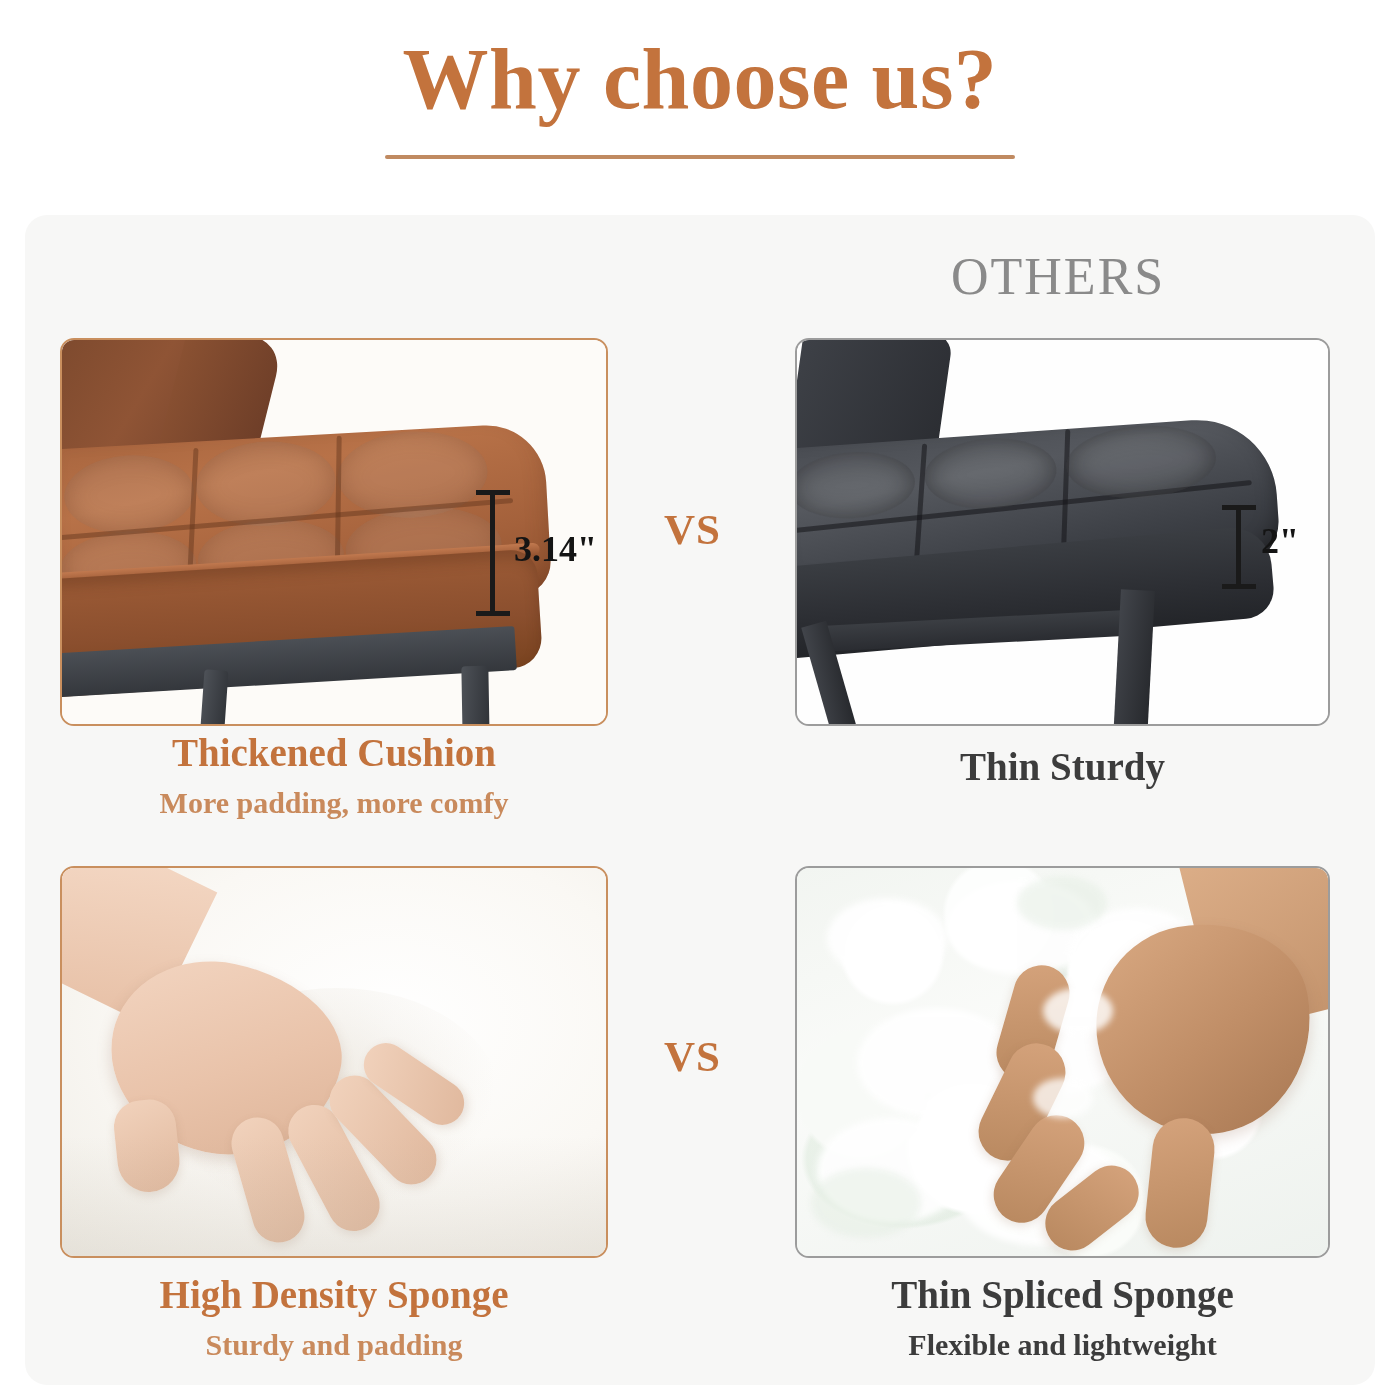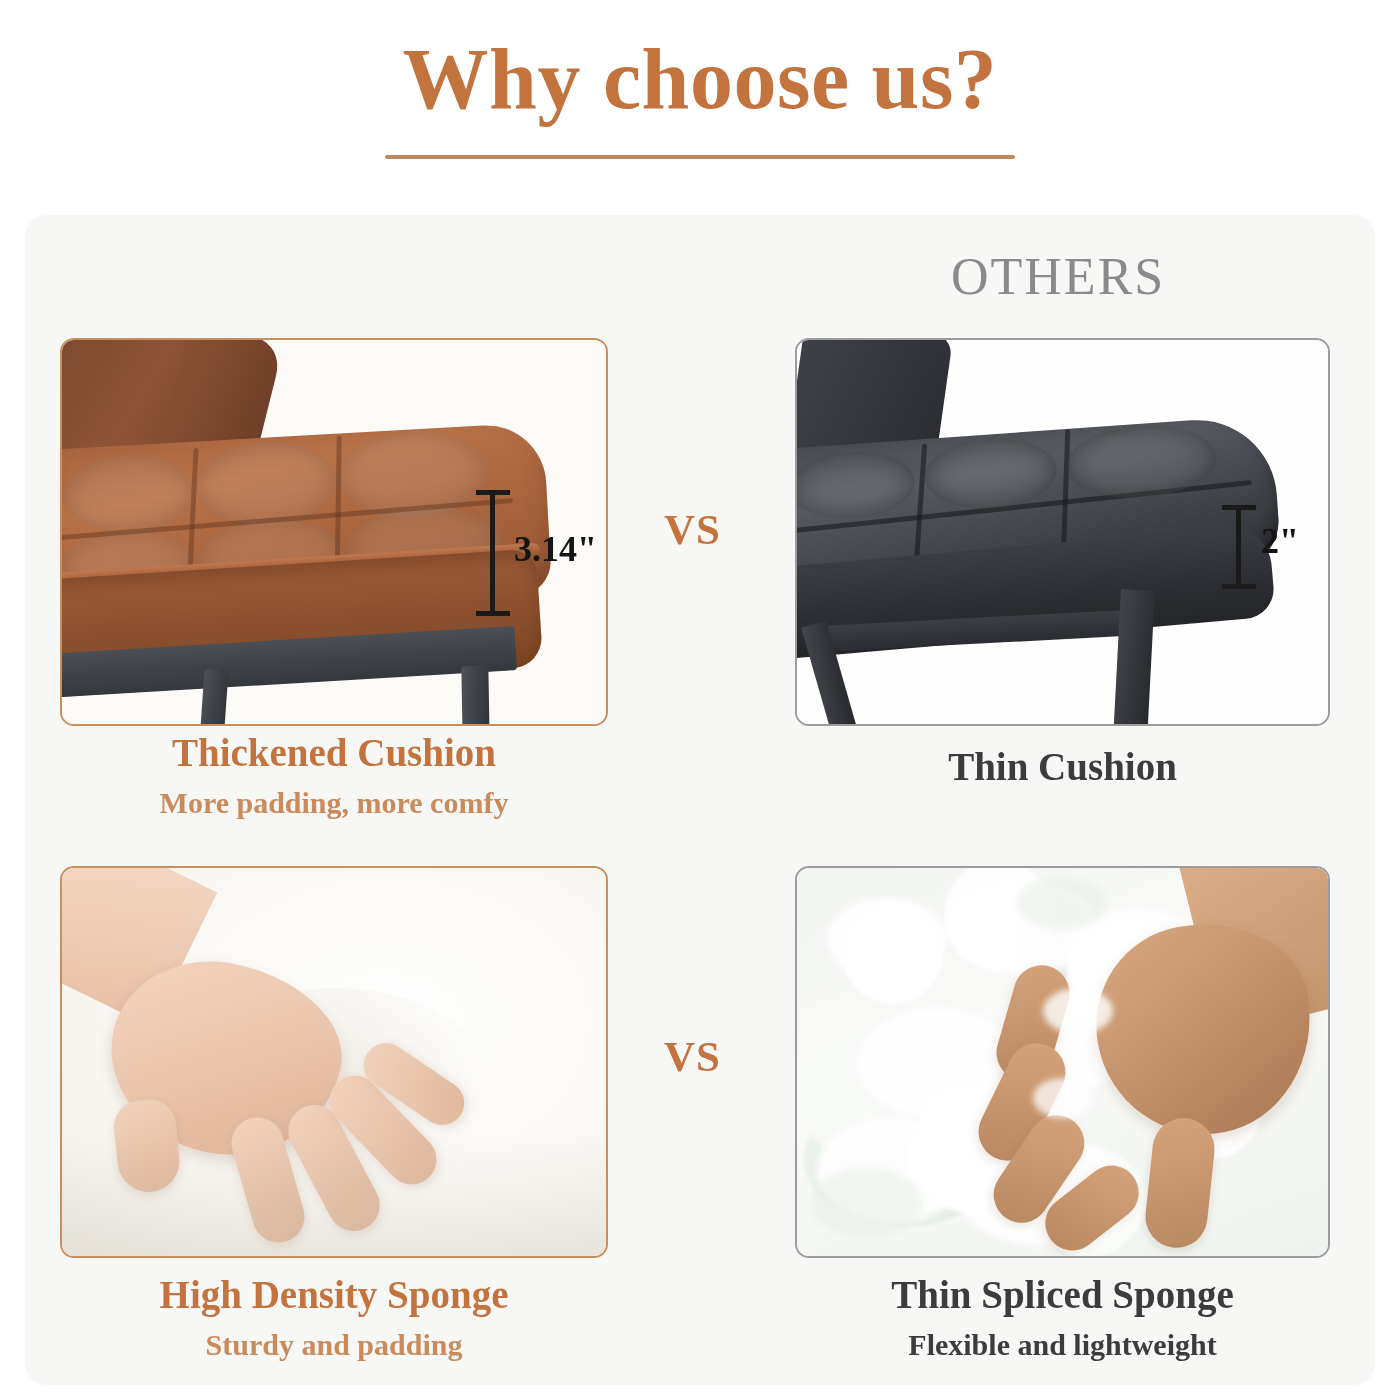--- a/index.html
+++ b/index.html
@@ -304,21 +304,21 @@
     </div>
   </div>
 
   <div class="vs v1">VS</div>
 
   <div class="cap ours c-tl">
     <div class="h">Thickened Cushion</div>
     <div class="s">More padding, more comfy</div>
   </div>
   <div class="cap other c-tr">
-    <div class="h">Thin Cushion</div>
+    <div class="h">Thin Sturdy</div>
   </div>
 
   <div class="panel ours p-bl">
     <div class="art">
       <div class="foam-bg"></div>
       <div class="foam-dimple"></div>
 
       <div class="hand">
         <div class="arm" style="left:-20px; top:-16px; width:150px; height:150px; transform:rotate(26deg);"></div>
         <div class="palm" style="left:48px;  top:96px;  width:230px; height:190px; transform:rotate(12deg);"></div>

